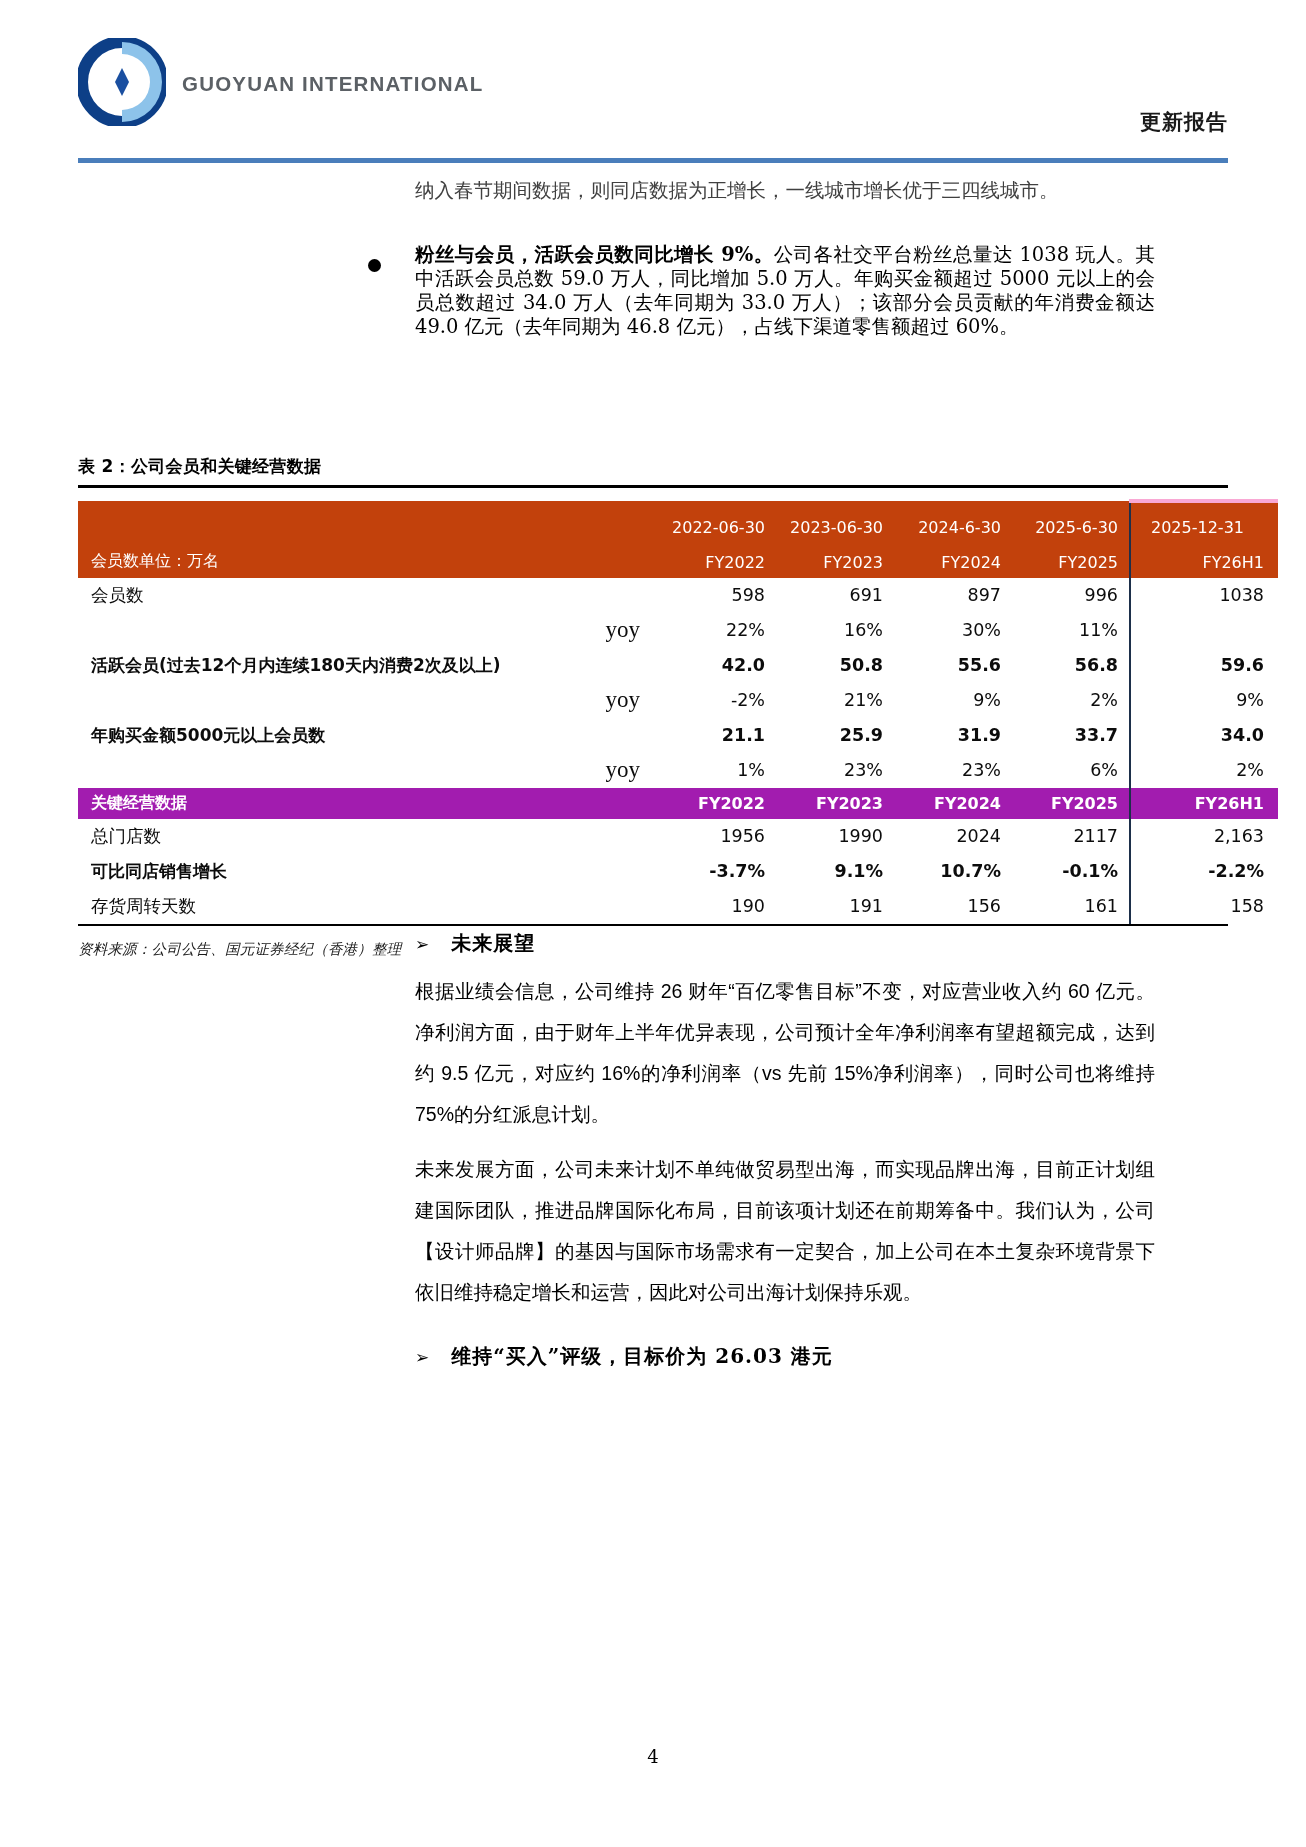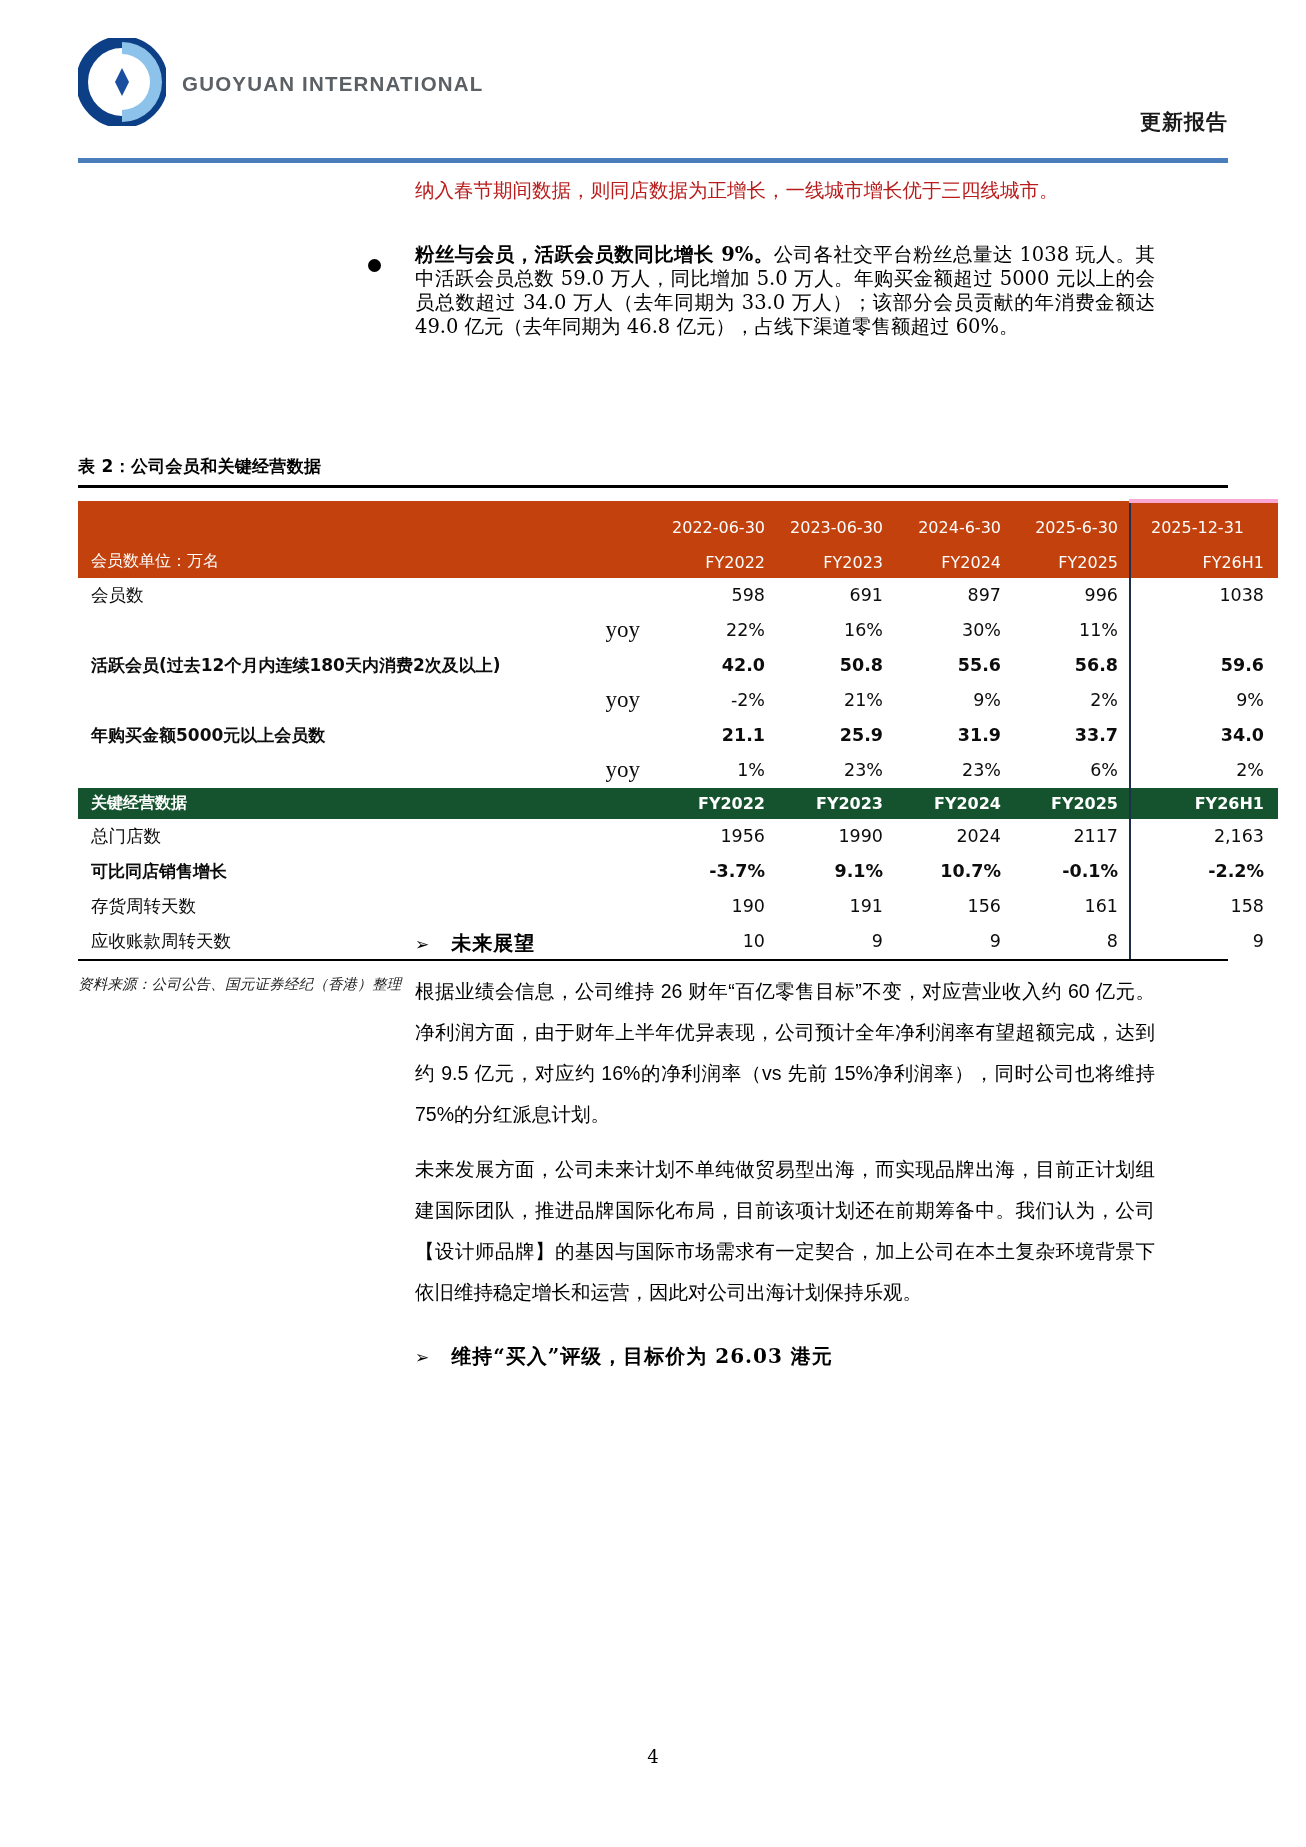--- a/index.html
+++ b/index.html
@@ -90,21 +90,21 @@
   .content {
     position: absolute;
     left: 78px;
     top: 170px;
     width: 1150px;
   }
   .para {
     font-family: "DejaVu Serif", serif;
     font-size: 19.5px;
     line-height: 41px;
-    color: #b91c1c;
+    color: #404040;
     text-align: justify;
     text-justify: inter-ideograph;
   }
   .indent-para {
     margin-left: 337px;
     width: 740px;
   }
   .bullet-row {
     margin-left: 290px;
     width: 787px;
@@ -177,21 +177,21 @@
   .hdr-band td.num { text-align: right; padding-right: 11px; }
   .hdr-band td.lab { text-align: left; padding-left: 13px; font-size: 16px; }
   .hdr-band td.last-col {
     text-align: right;
     padding-right: 14px;
     border-left: 2px solid #1d2f4a;
   }
   .hdr-band.row1 td.last-col { border-top: 4px solid #f9a8d4; text-align: center; }
 
   .sec-band td {
-    background: #14532d;
+    background: #a21caf;
     color: #ffffff;
     font-weight: 700;
     font-size: 16px;
     height: 31px;
     padding: 0;
     vertical-align: middle;
   }
   .sec-band td.lab { text-align: left; padding-left: 13px; }
   .sec-band td.num { text-align: right; padding-right: 11px; }
   .sec-band td.last-col {
@@ -442,29 +442,20 @@
       </tr>
       <tr class="drow">
         <td class="lab">存货周转天数</td>
         <td class="yoy"></td>
         <td class="num">190</td>
         <td class="num">191</td>
         <td class="num">156</td>
         <td class="num">161</td>
         <td class="last-col">158</td>
       </tr>
-      <tr class="drow last-body">
-        <td class="lab">应收账款周转天数</td>
-        <td class="yoy"></td>
-        <td class="num">10</td>
-        <td class="num">9</td>
-        <td class="num">9</td>
-        <td class="num">8</td>
-        <td class="last-col">9</td>
-      </tr>
     </tbody>
   </table>
   <div class="table-bottom-rule"></div>
   <div class="source-note">资料来源：公司公告、国元证券经纪（香港）整理</div>
 </div>
 
 <div class="lower">
   <div class="sec-head">
     <span class="sec-arrow">➢</span>
     <span class="sec-head-text">未来展望</span>

